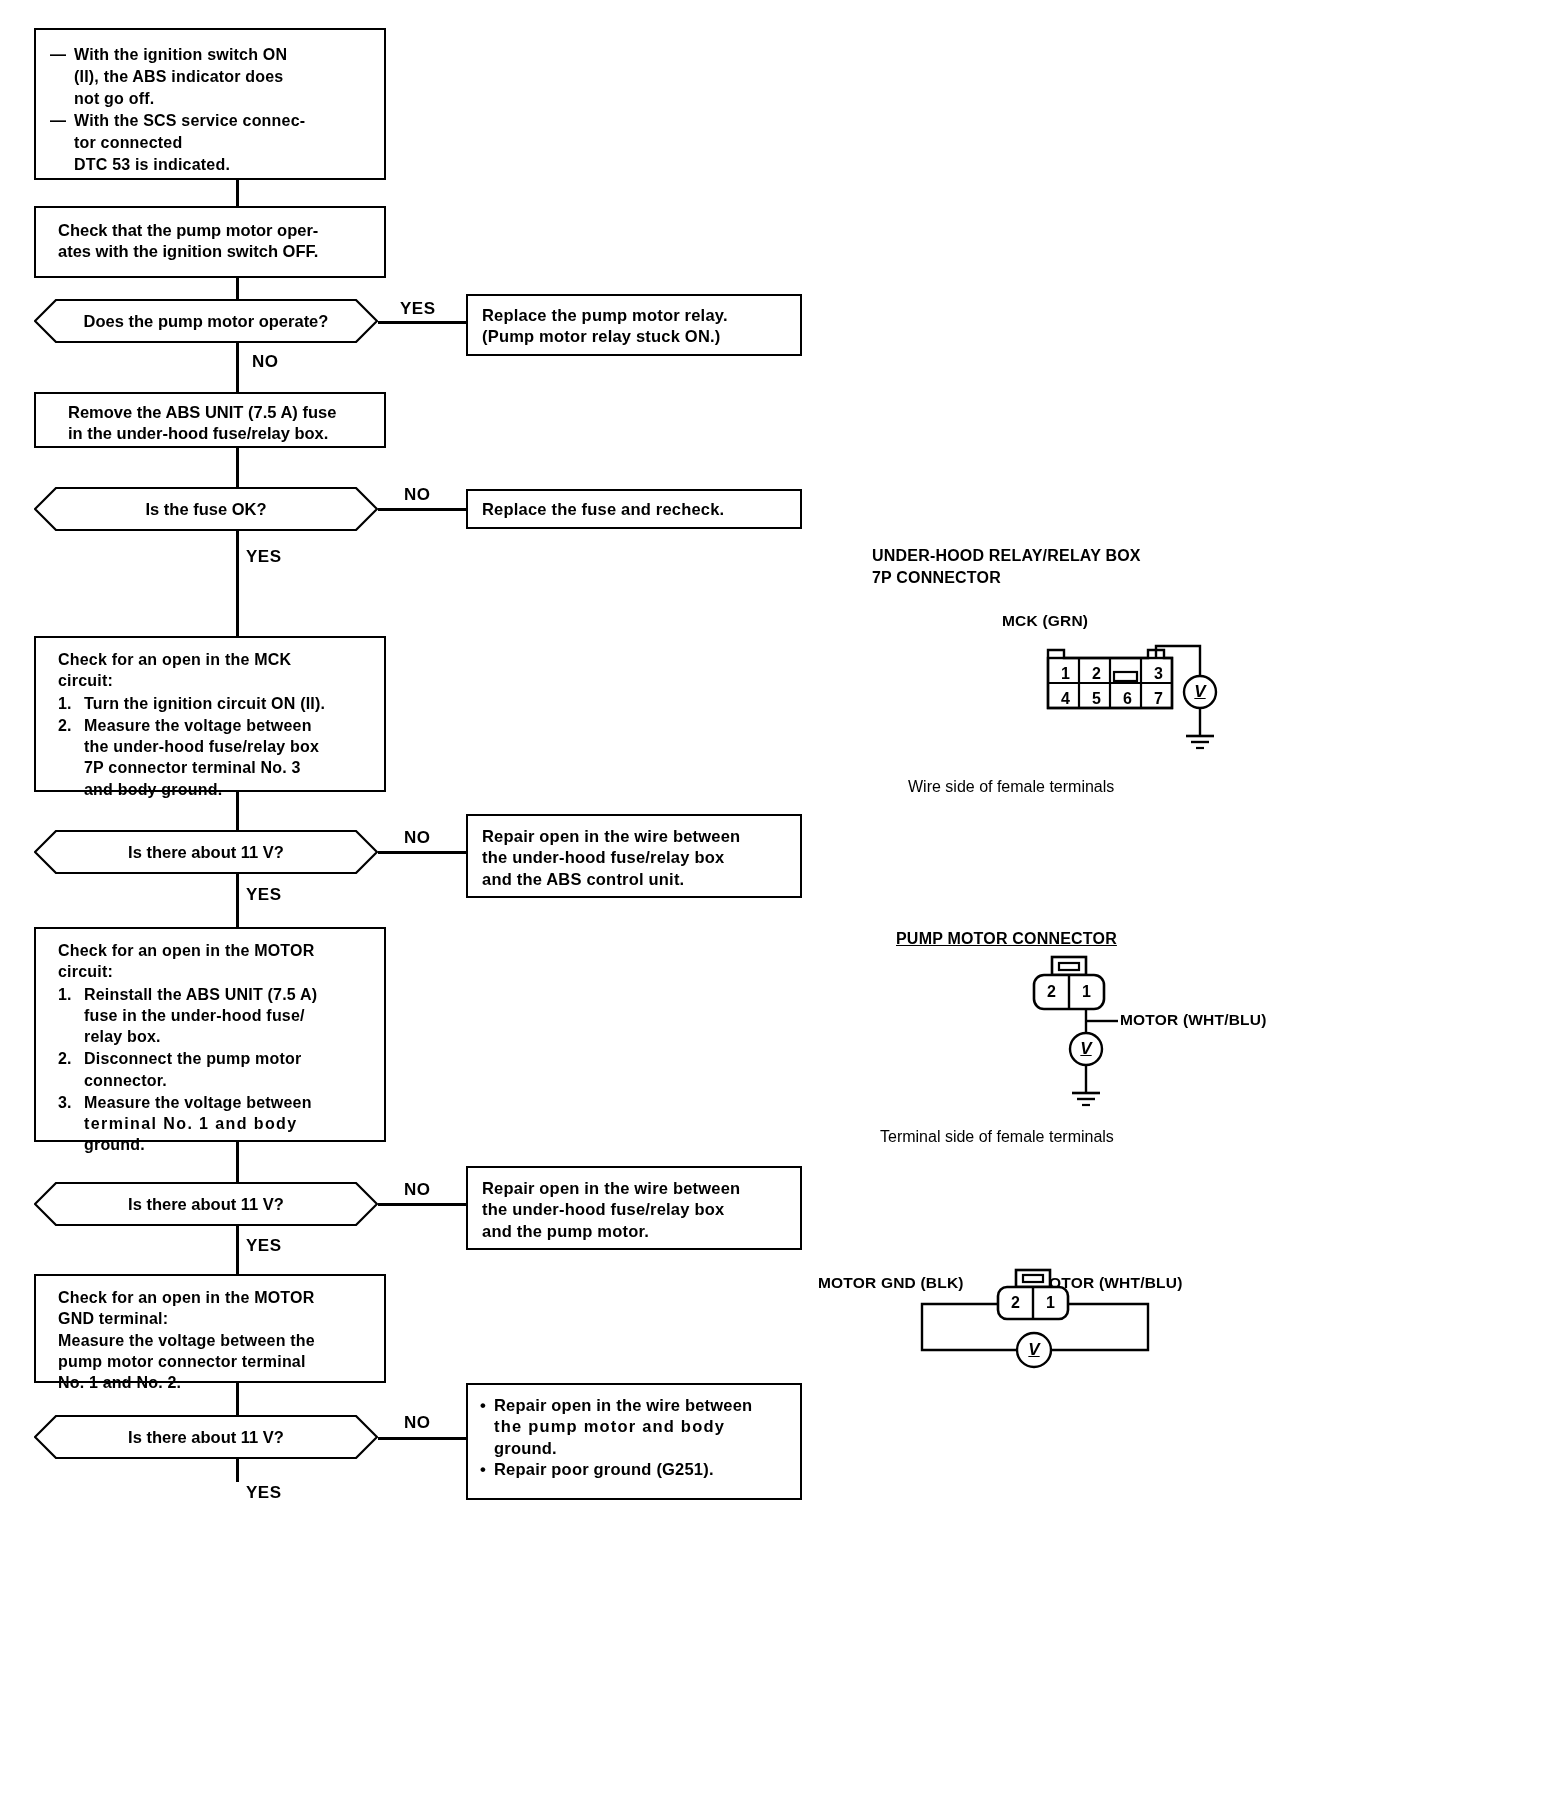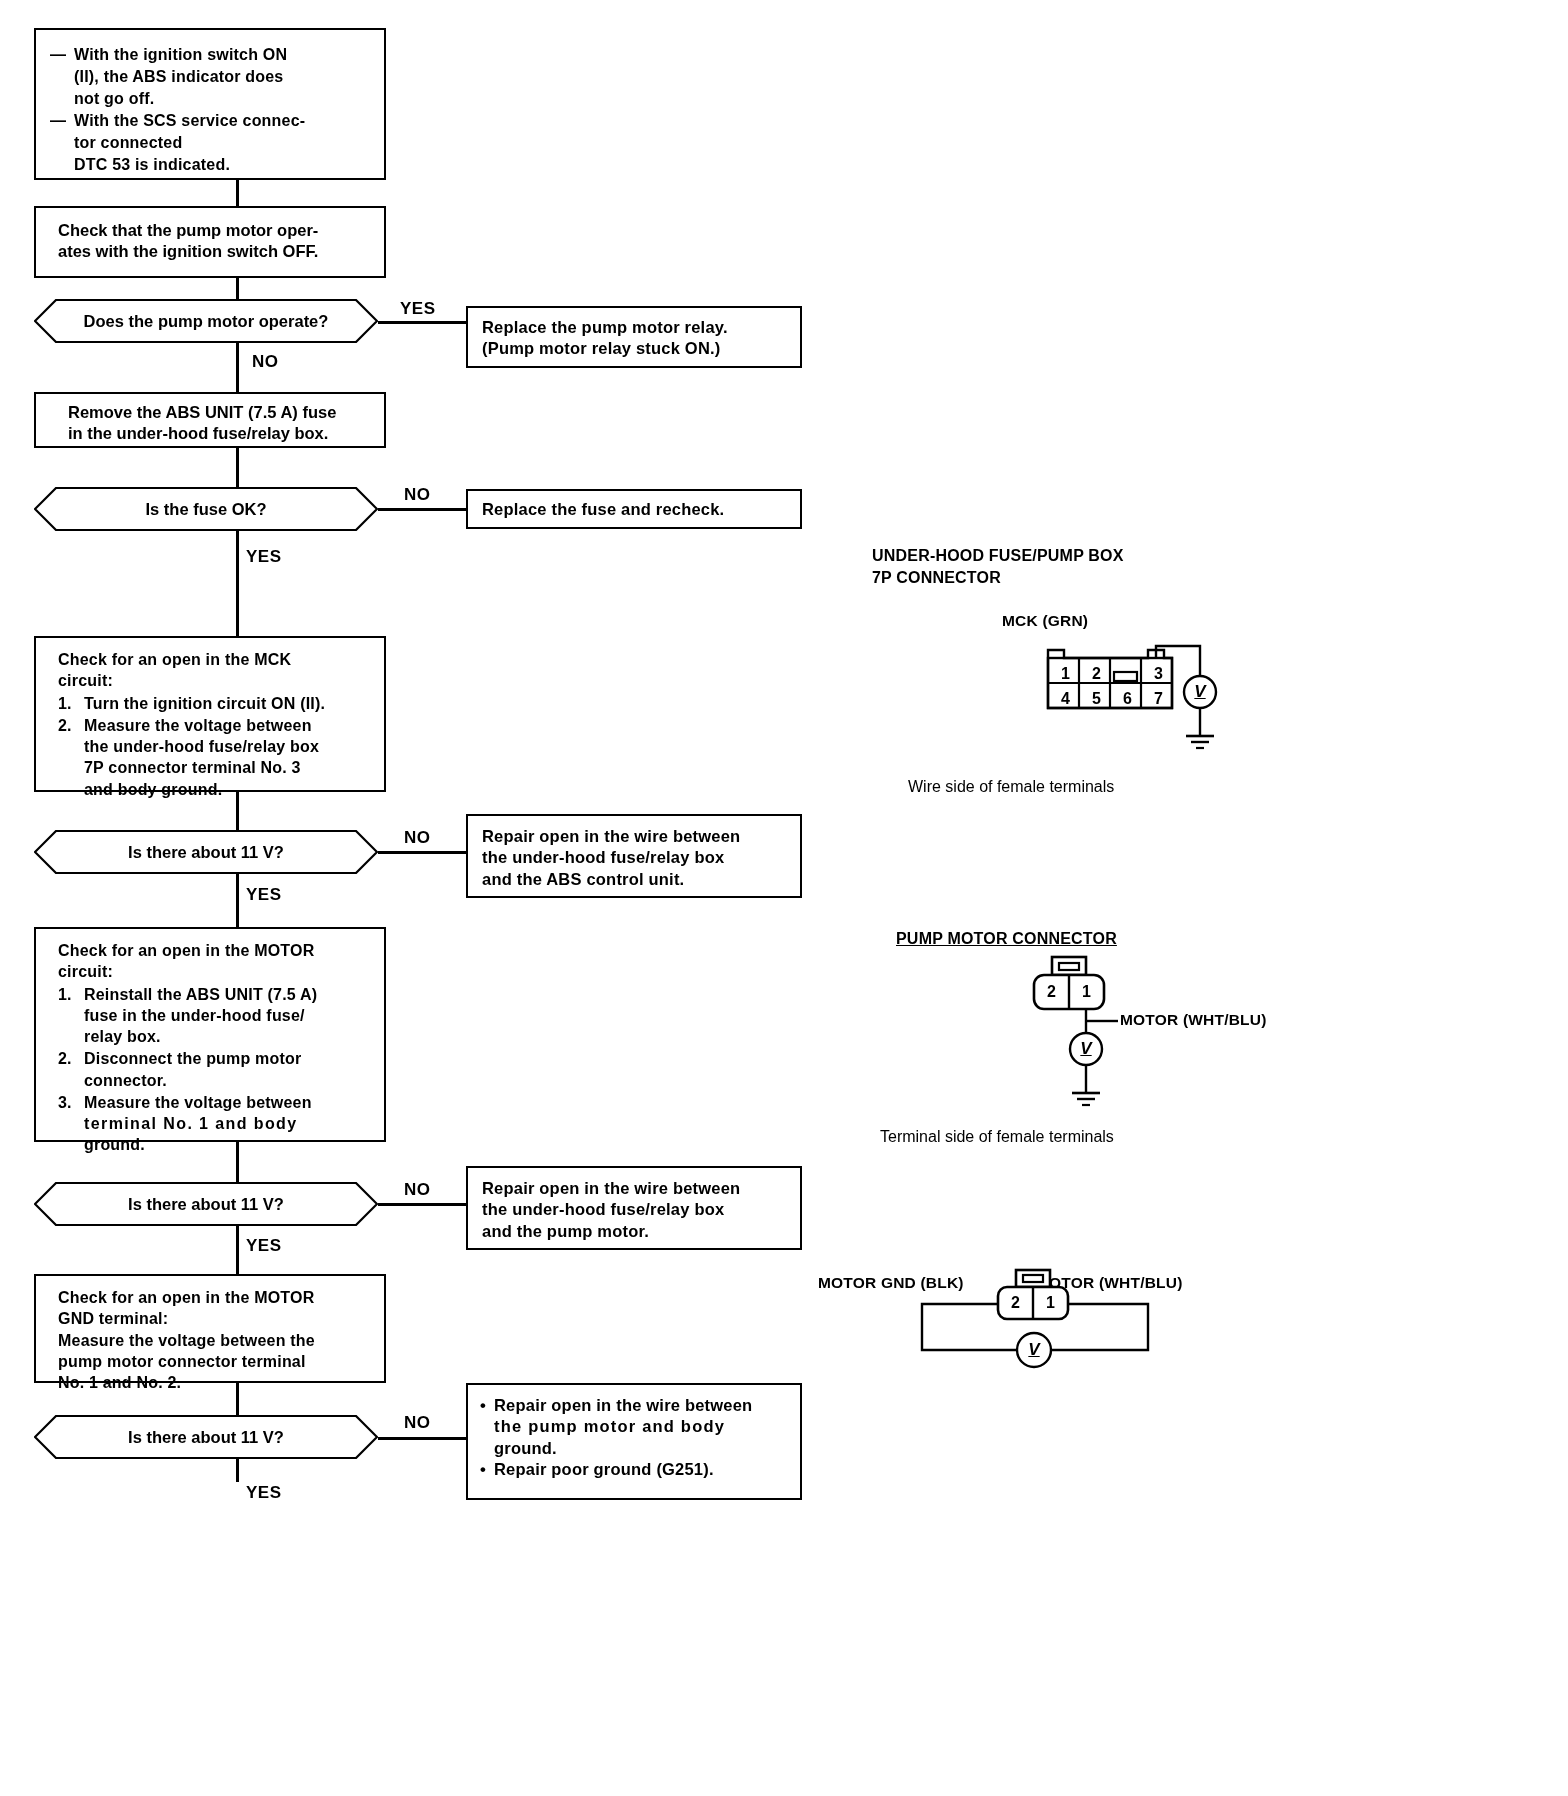--- a/index.html
+++ b/index.html
@@ -96,21 +96,21 @@
 
 <div class="hex" style="left:34px;top:299px;width:344px;height:44px;">
   <svg viewBox="0 0 344 44" preserveAspectRatio="none">
     <polygon points="22,1 322,1 343,22 322,43 22,43 1,22" fill="#fff" stroke="#000" stroke-width="2.2"></polygon>
   </svg>
   <span>Does the pump motor operate?</span>
 </div>
 <div class="blabel" style="left:400px;top:299px;">YES</div>
 <div class="blabel" style="left:252px;top:352px;">NO</div>
 
-<div class="box bold" style="left:466px;top:294px;width:336px;height:62px;padding:9px 10px 8px 14px;margin-top:12px;">
+<div class="box bold" style="left:466px;top:294px;width:336px;height:62px;padding:9px 10px 8px 14px;">
   <div>Replace the pump motor relay.</div>
   <div>(Pump motor relay stuck ON.)</div>
 </div>
 
 <div class="box norm" style="left:34px;top:392px;width:352px;height:56px;padding:8px 10px 6px 32px;">
   <div>Remove the ABS UNIT (7.5 A) fuse</div>
   <div>in the under-hood fuse/relay box.</div>
 </div>
 
 <div class="hex" style="left:34px;top:487px;width:344px;height:44px;">
@@ -230,21 +230,21 @@
       <span>ground.</span>
     </span>
   </div>
   <div class="bul">
     <span class="mk">•</span>
     <span>Repair poor ground (G251).</span>
   </div>
 </div>
 
 <div class="illo-title" style="left:872px;top:545px;">
-  <div>UNDER-HOOD FUSE/PUMP BOX</div>
+  <div>UNDER-HOOD RELAY/RELAY BOX</div>
   <div>7P CONNECTOR</div>
 </div>
 
 <div class="illo-lbl" style="left:1002px;top:612px;">MCK (GRN)</div>
 
 <svg class="abs" style="left:1040px;top:636px;width:180px;height:140px;" viewBox="0 0 180 140">
 
   <path d="M8,22 L8,14 L24,14 L24,22 L108,22 L108,14 L124,14 L124,22 L132,22 L132,72 L8,72 Z" fill="#fff" stroke="#000" stroke-width="2.4" stroke-linejoin="miter"></path>
   <rect x="8" y="22" width="124" height="50" fill="none" stroke="#000" stroke-width="2.4"></rect>
 

